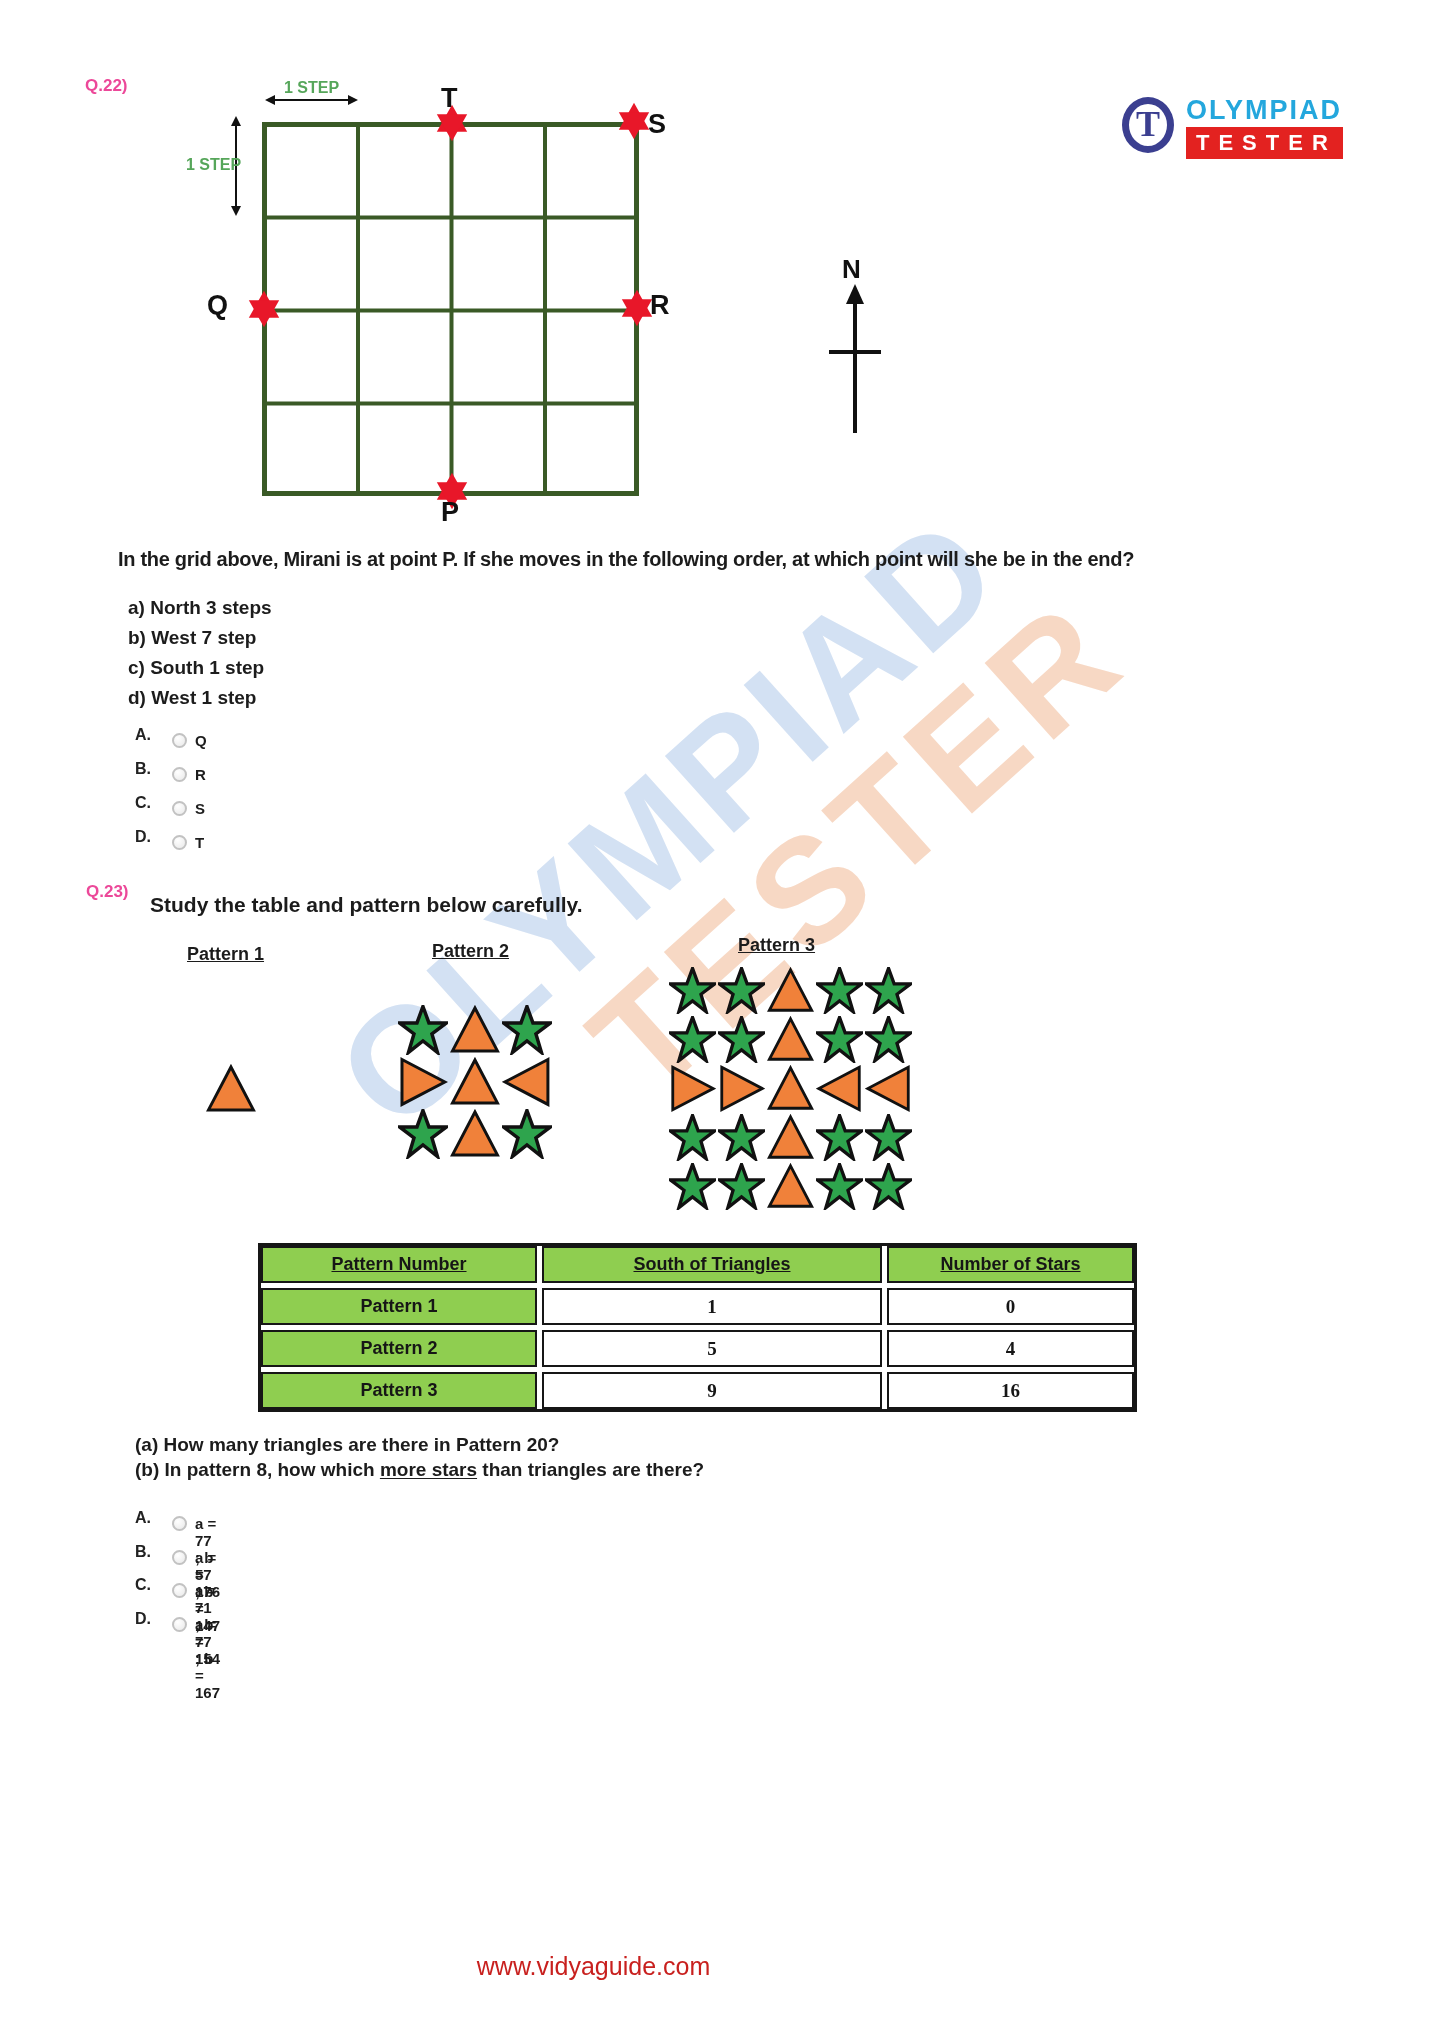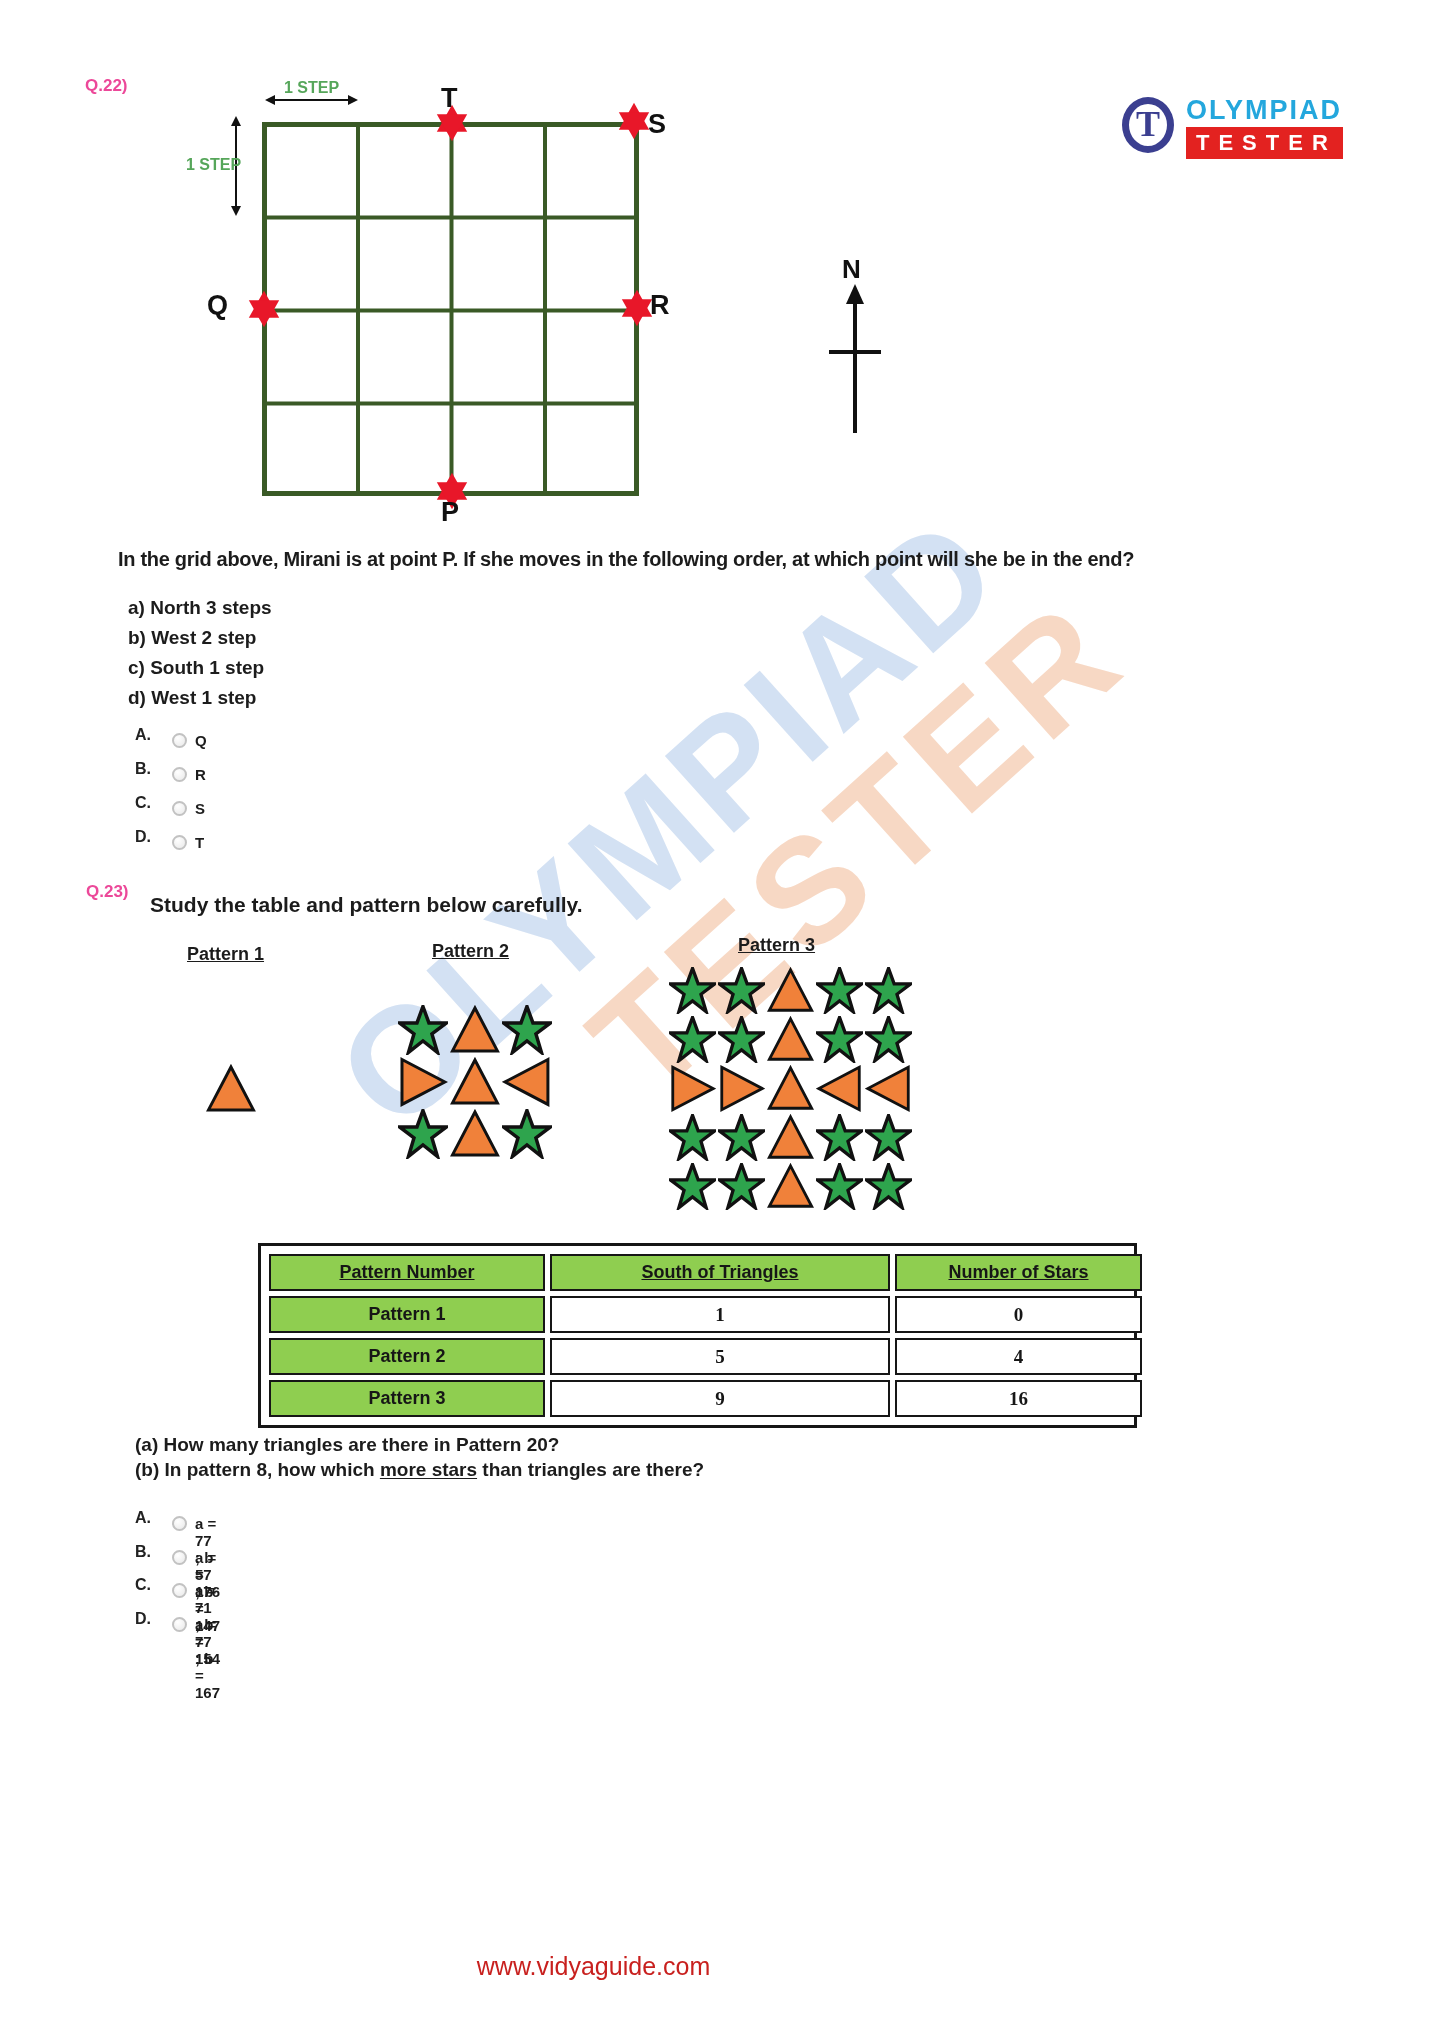--- a/index.html
+++ b/index.html
@@ -61,21 +61,21 @@
   .patlbl { position:absolute; z-index:1; font-weight:bold; font-size:18px; color:#1c1c1c;
     text-decoration:underline; }
   .plbl1 { left:187px; top:944px; } .plbl2 { left:432px; top:941px; } .plbl3 { left:738px; top:935px; }
   .pattern { position:absolute; z-index:1; }
   .pat1 { left:205px; top:1063px; } .pat2 { left:397px; top:1004px; } .pat3 { left:668px; top:966px; }
   .prow { display:flex; }
   .pcell { display:flex; align-items:center; justify-content:center; }
   .pcell svg { width:96%; height:96%; }
 
   
-  .ptable { left:258px; top:1243px; width:879px; border:3px solid #161616; background:#fff; padding:8px;
+  .ptable { left:258px; top:1243px; width:879px; border:3px solid #161616; background:#fff; padding:0;
     display:grid; grid-template-columns:276px 340px 247px; gap:5px; }
   .tcell { border:2px solid #161616; height:37px; display:flex; align-items:center; justify-content:center;
     font-weight:bold; font-size:18px; color:#161616; }
   .thead { background:#8fce50; text-decoration:underline; }
   .tlabel { background:#8fce50; }
   .tval { background:#fff; font-family:"Liberation Serif", serif; font-size:19px; }
 
   .subq { left:135px; top:1432px; font-weight:bold; font-size:19px; color:#1c1c1c; line-height:25px; }
   .subq u { text-underline-offset:2px; }
 
@@ -159,21 +159,21 @@
   <span class="layer compass-n">N</span>
   <svg class="layer compass" width="60" height="152">
     <line x1="27" y1="10" x2="27" y2="149" stroke="#111" stroke-width="4"></line>
     <polygon points="27,0 18,20 36,20" fill="#111"></polygon>
     <line x1="1" y1="68" x2="53" y2="68" stroke="#111" stroke-width="4"></line>
   </svg>
 
   <div class="layer question q22question">In the grid above, Mirani is at point P. If she moves in the following order, at which point will she be in the end?</div>
   <div class="layer steps">
     <div>a) North 3 steps</div>
-    <div>b) West 2 step</div>
+    <div>b) West 7 step</div>
     <div>c) South 1 step</div>
     <div>d) West 1 step</div>
   </div>
 
   <div class="optrow" style="left:135px; top:726px;">
     <span class="optletter">A.</span>
     <span class="radio"></span>
     <span class="optvalue">Q</span>
   </div>
   <div class="optrow" style="left:135px; top:760px;">

